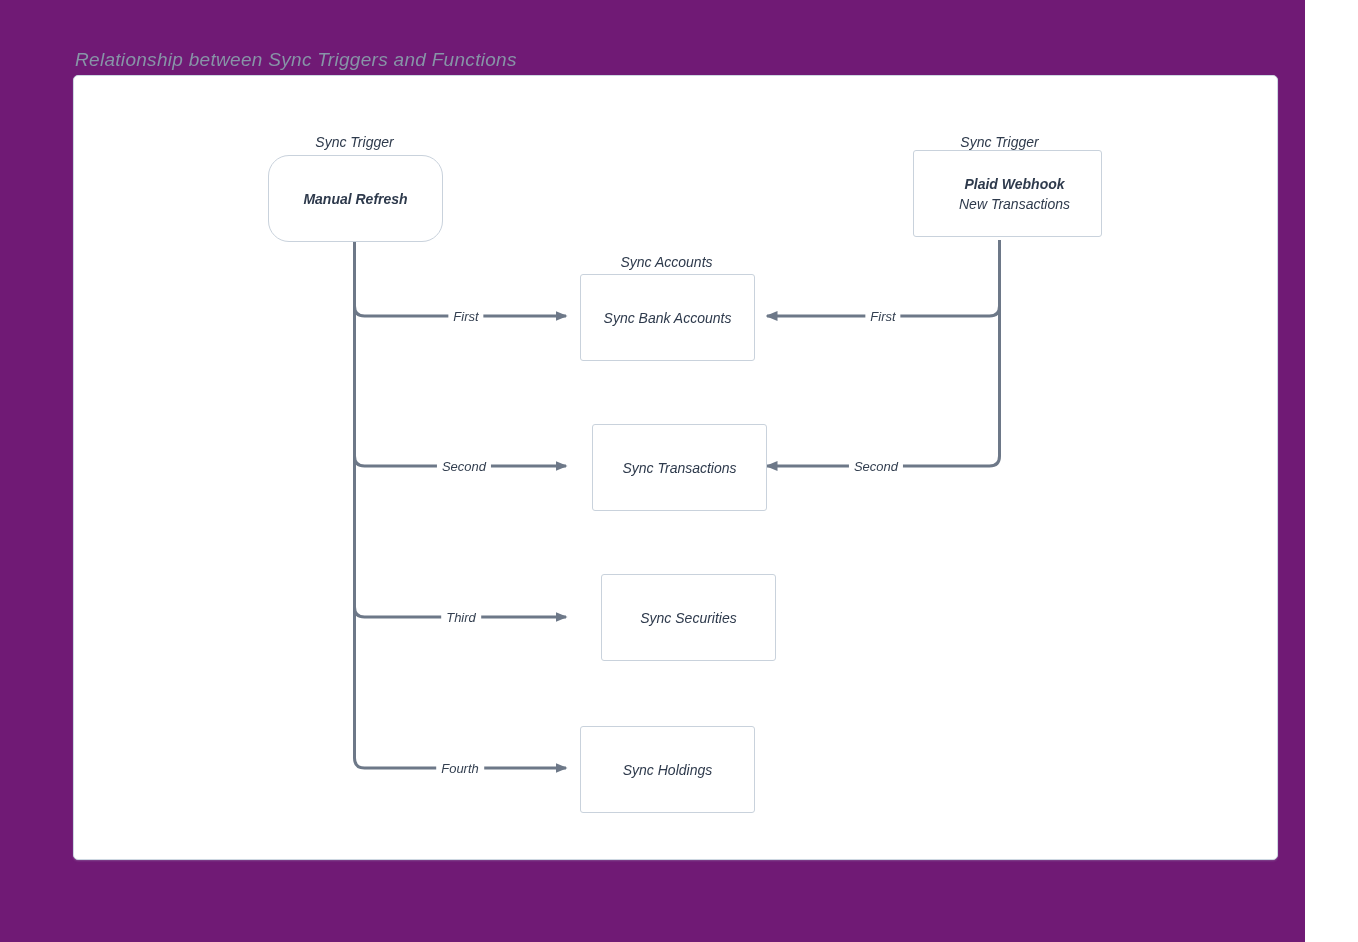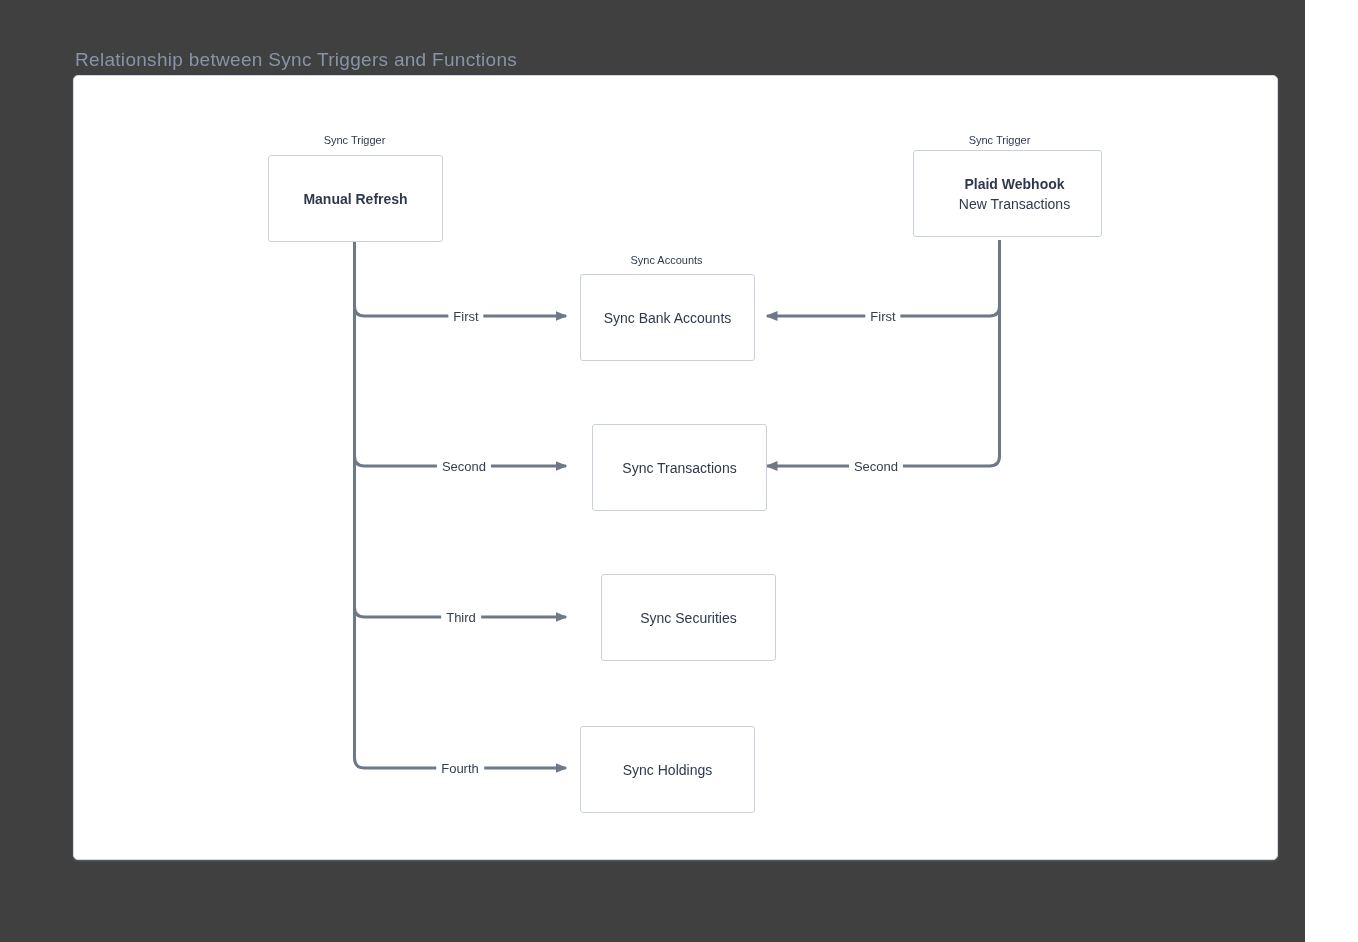--- a/index.html
+++ b/index.html
@@ -5,22 +5,23 @@
   html, body {
     margin: 0;
     padding: 0;
     background: #ffffff;
     font-family: "Liberation Sans", sans-serif;
   }
   .page {
     position: relative;
     width: 1305px;
     height: 942px;
-    background: #404040;
+    background: #701a75;
     overflow: hidden;
+    font-style: italic;
   }
   .diagram-title {
     position: absolute;
     left: 75px;
     top: 49px;
     font-size: 19px;
     letter-spacing: 0.3px;
     color: #8794a7;
   }
   .panel {
@@ -55,21 +56,21 @@
     text-align: center;
     color: #2e3a4c;
     font-size: 14px;
     line-height: 20px;
   }
   .node .node-title-bold { font-weight: 700; }
   .node .node-sub:empty { display: none; }
   .group-label {
     position: absolute;
     transform: translateX(-50%);
-    font-size: 11px;
+    font-size: 14px;
     color: #2e3a4c;
     white-space: nowrap;
   }
   .edge-label {
     position: absolute;
     transform: translate(-50%, -50%);
     font-size: 13px;
     color: #333f50;
     background: #ffffff;
     padding: 0 5px;
@@ -102,21 +103,21 @@
         <path d="M925.5 164 V380 Q925.5 390 915.5 390 H693" marker-end="url(#arrowhead)"></path>
 
         <path d="M925.5 230 Q925.5 240 915.5 240 H693" marker-end="url(#arrowhead)"></path>
       </g>
     </svg>
 
     <div class="group-label" style="left:280.5px; top:58px;">Sync Trigger</div>
     <div class="group-label" style="left:925.5px; top:58px;">Sync Trigger</div>
     <div class="group-label" style="left:592.5px; top:178px;">Sync Accounts</div>
 
-    <div class="node" style="left:194px; top:79px;">
+    <div class="node" style="left:194px; top:79px;border-radius:21px;">
       <div class="node-title-bold">Manual Refresh</div>
 
     </div>
     <div class="node" style="left:839px; top:74px;padding-left:14px;">
       <div class="node-title-bold">Plaid Webhook</div>
       <div class="node-sub">New Transactions</div>
     </div>
 
     <div class="node" style="left:506px; top:198px;justify-content:center;">
       <div>Sync Bank Accounts</div>

